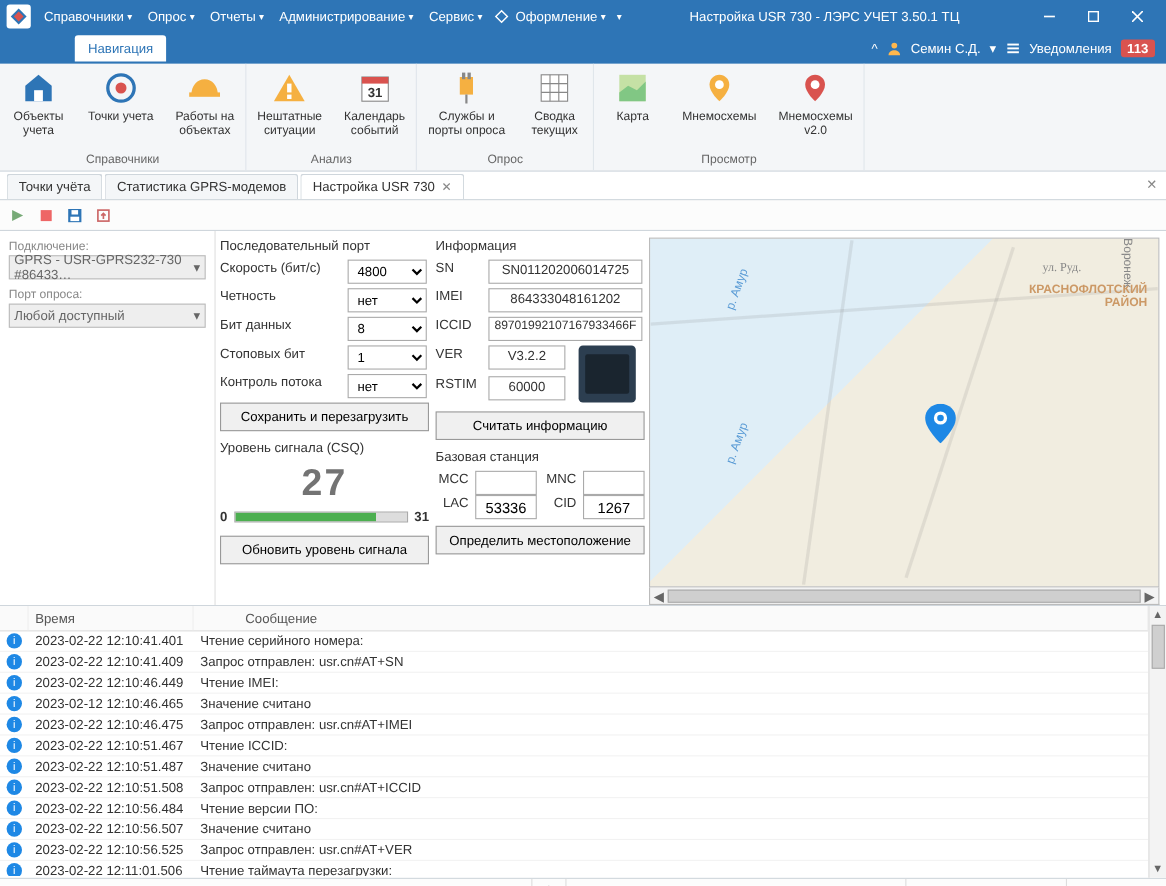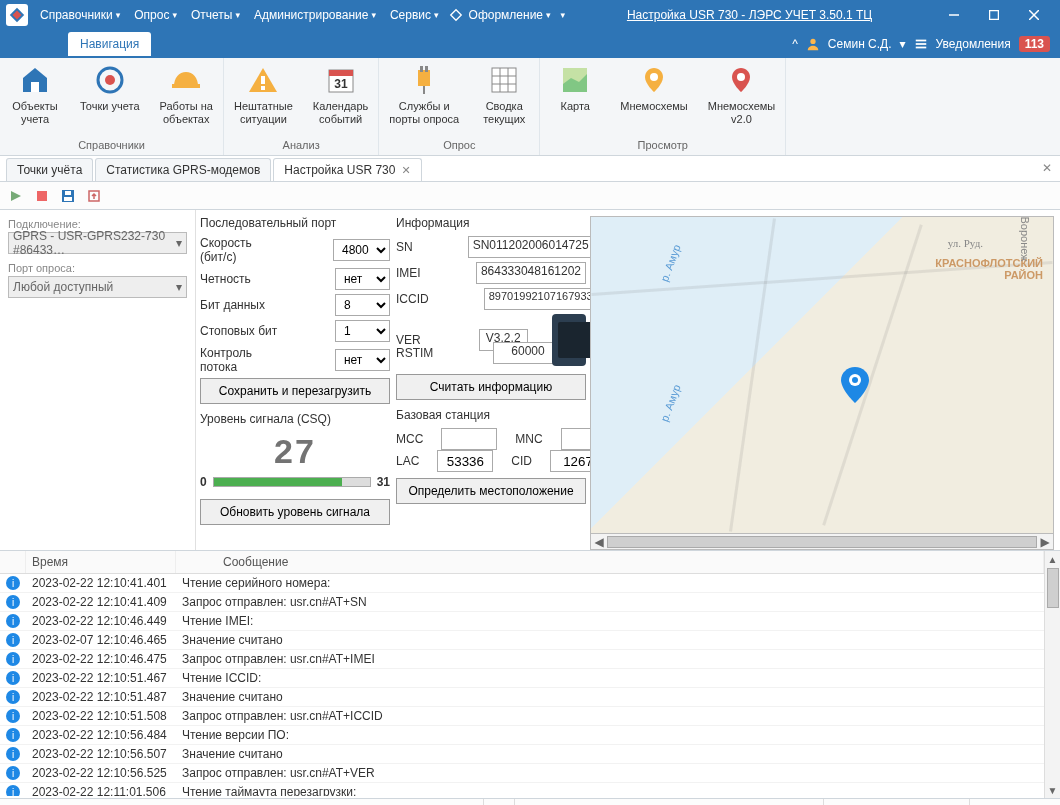--- a/index.html
+++ b/index.html
@@ -3,21 +3,21 @@
 <meta charset="utf-8">
 <style>
 * { box-sizing: border-box; margin: 0; padding: 0; font-family: "Segoe UI", Tahoma, sans-serif; }
 body { width: 1060px; height: 805px; background: #fff; font-size: 12px; color: #333; overflow: hidden; }
 
 .titlebar { height: 30px; background: #2e75b6; color: #fff; display: flex; align-items: center; padding: 0 6px; }
 .titlebar .logo { width: 22px; height: 22px; background: #fff; border-radius: 3px; display:flex;align-items:center;justify-content:center;margin-right:6px;}
 .titlebar .menu-items { display: flex; gap: 2px; }
 .titlebar .menu-item { padding: 4px 6px; display: flex; align-items: center; cursor: pointer; }
 .titlebar .caret { font-size: 9px; margin-left: 3px; }
-.titlebar .title { flex: 1; text-align: center; font-size: 12px; text-decoration: underline; }
+.titlebar .title { flex: 1; text-align: center; font-size: 12px; }
 .titlebar .wbtns { display:flex; }
 .titlebar .wbtn { width: 40px; height: 30px; display:flex;align-items:center;justify-content:center;cursor:pointer;}
 
 .subbar { height: 28px; background: #2e75b6; color:#fff; display:flex; align-items:center; }
 .subbar .nav-tab { background:#fff; color:#2e75b6; padding:5px 12px; border-radius:3px 3px 0 0; margin-left:68px; }
 .subbar .spacer { flex:1; }
 .subbar .right { display:flex; align-items:center; gap:8px; padding-right:10px;}
 .subbar .badge { background:#d9534f; color:#fff; border-radius:3px; padding:1px 6px; font-weight:bold;}
 
 .ribbon { height: 98px; background: #f4f6f8; border-bottom:1px solid #cfd6dc; display:flex; }
@@ -38,23 +38,23 @@
 .tbtn { width:20px; height:20px; display:flex;align-items:center;justify-content:center; cursor:pointer;}
 
 .main { display:flex; height: 340px; }
 .leftpane { width: 218px; padding:8px; border-right:1px solid #e0e0e0;}
 .leftpane label { display:block; color:#888; font-size:11px; margin-bottom:2px;}
 .leftpane .combo { width:100%; height:22px; border:1px solid #bbb; background:#eee; color:#666; padding:2px 4px; margin-bottom:8px; display:flex;justify-content:space-between;align-items:center;}
 
 .midpane { flex:1; padding:6px 4px; display:flex; gap:6px; }
 .col { display:flex; flex-direction:column; gap:4px; }
 .group-title { font-size:12px; margin-bottom:2px;}
-.row { display:flex; align-items:center; gap:18px;}
+.row { display:flex; gap:6px;}
 .row .lbl { width:110px; font-size:12px;}
-.row select, .row .val { height:22px; border:1px solid #aaa; padding:1px 4px; font-size:12px; background:#fff;margin-left:37px;}
+.row select, .row .val { height:22px; border:1px solid #aaa; padding:1px 4px; font-size:12px; background:#fff;}
 .row select { width:72px;}
 .btn { height:26px; border:1px solid #999; background:#f0f0f0; cursor:pointer; font-size:12px; padding:0 8px;}
 .signal-val { color:#737373; font-size:34px; font-weight:bold; text-align:center; letter-spacing:2px;}
 .signal-bar { display:flex; align-items:center; gap:6px;}
 .signal-track { flex:1; height:10px; background:linear-gradient(to right,#4caf50 0%,#4caf50 82%,#ddd 82%,#ddd 100%); border:1px solid #aaa;}
 .info .row .lbl2 { width:42px; text-align:left;}
 .info .val { width:140px; text-align:center;}
 .dev-img { width:52px;height:52px;background:#2c3e50;border-radius:4px;display:inline-block;margin-left:6px;position:relative;}
 .dev-img:before{content:"";position:absolute;left:6px;top:8px;width:40px;height:36px;background:#1a252f;border-radius:2px;}
 .bs .row .lbl3 { width:32px; text-align:right;}
@@ -488,21 +488,21 @@
           <div class="c icon">
             <span class="info-dot">i</span>
           </div>
           <div class="c time">2023-02-22 12:10:46.449</div>
           <div class="c msg">Чтение IMEI:</div>
         </div>
         <div class="log-row">
           <div class="c icon">
             <span class="info-dot">i</span>
           </div>
-          <div class="c time">2023-02-07 12:10:46.465</div>
+          <div class="c time">2023-02-12 12:10:46.465</div>
           <div class="c msg">Значение считано</div>
         </div>
         <div class="log-row">
           <div class="c icon">
             <span class="info-dot">i</span>
           </div>
           <div class="c time">2023-02-22 12:10:46.475</div>
           <div class="c msg">Запрос отправлен: usr.cn#AT+IMEI</div>
         </div>
         <div class="log-row">

